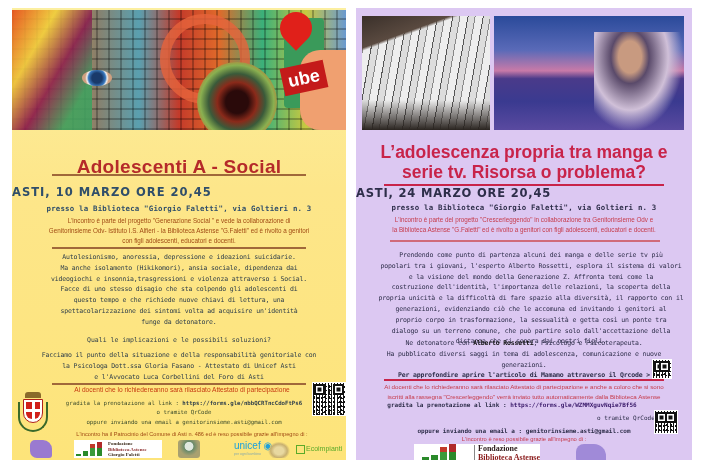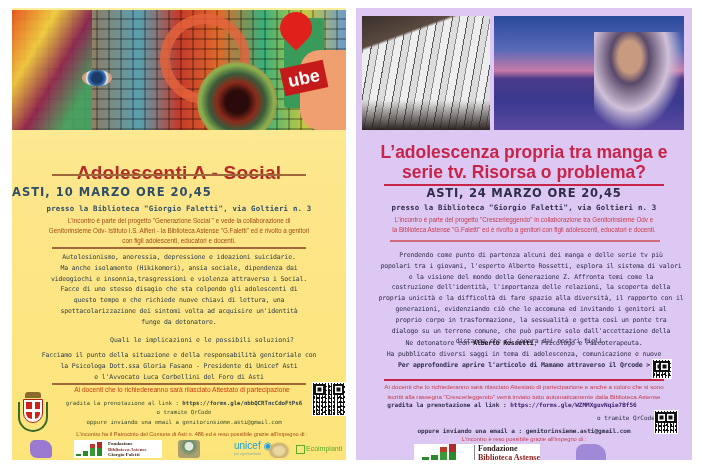--- a/index.html
+++ b/index.html
@@ -22,32 +22,32 @@
   .banner-left .eye { left: 70px; top: 60px; width: 30px; height: 16px; background: radial-gradient(circle, #1a3a6a 30%, #3a7ac0 50%, #eee 60%, #d0a080 70%); }
   .banner-left .speaker { left: 185px; top: 52px; width: 80px; height: 80px; background: radial-gradient(circle, #2a0a0a 20%, #8a2a1a 35%, #3a5a3a 50%, #8ab050 65%, #d07030 80%); }
   .banner-left .ring { left: 148px; top: 4px; width: 90px; height: 90px; border: 10px solid rgba(230,100,60,0.8); }
   .banner-left .phone { position: absolute; left: 272px; top: 8px; width: 40px; height: 90px; background: #3a9a5a; border-radius: 4px; }
   .banner-left .yt { position: absolute; left: 270px; top: 54px; width: 44px; height: 28px; background: #c41a1a; color: #fff; font: bold 18px "Liberation Sans", sans-serif; transform: rotate(-12deg); text-align: center; line-height: 28px; }
   .banner-left .pin { position: absolute; left: 268px; top: 2px; width: 32px; height: 32px; background: #e0201a; border-radius: 50% 50% 50% 0; transform: rotate(-45deg); }
   .banner-left .hand { position: absolute; left: 288px; top: 40px; width: 46px; height: 80px; background: #f0a070; border-radius: 20px 0 0 20px; }
   .banner-left .face { position: absolute; left: 0; top: 0; width: 80px; height: 120px; background: linear-gradient(120deg, #e85a20, #f0d040 30%, #8a2050 55%, #40a060 80%); opacity: 0.9; }
 
   .title-left {
-    position: absolute; left: 0; width: 334px; top: 154px; text-align: center;
+    position: absolute; left: 0; width: 334px; top: 148px; text-align: center;
     font: bold 19px "Liberation Sans", sans-serif; color: #b52a2a; letter-spacing: 0.3px;
   }
   .rule { position: absolute; height: 1.5px; background: #a0683a; }
   .date-left { position: absolute; left: 0; width: 334px; top: 177px; text-align: left; font: bold 11.5px "DejaVu Sans", sans-serif; color: #2f4e6a; letter-spacing: 1px; }
   .venue { position: absolute; left: 0; top: 196px; text-align: center; font: bold 7.4px "DejaVu Sans Mono", monospace; color: #2f4e6a; letter-spacing: 0.2px; }
   .venue-left { width: 334px; }
   .intro { position: absolute; text-align: center; font: 6.3px "Liberation Sans", sans-serif; line-height: 9.8px; }
   .intro-left { left: 10px; width: 314px; top: 208px; color: #a04a14; }
   .body-text { position: absolute; text-align: center; font: 6.5px "DejaVu Sans Mono", monospace; color: #2e3e4a; line-height: 10.8px; letter-spacing: -0.15px; }
   .body-left { left: 8px; width: 318px; top: 244px; }
-  .q-left { position: absolute; left: 0; width: 334px; top: 328px; text-align: center; font: 6.5px "DejaVu Sans Mono", monospace; color: #2e3e4a; margin-left: 23px; }
+  .q-left { position: absolute; left: 0; width: 334px; top: 328px; text-align: center; font: 6.5px "DejaVu Sans Mono", monospace; color: #2e3e4a; }
   .exp-left { left: 8px; width: 318px; top: 342px; }
   .docenti-left { position: absolute; left: 40px; width: 260px; top: 378px; text-align: center; font: 6.6px "Liberation Sans", sans-serif; color: #c63a12; }
   .book-left { position: absolute; left: 40px; width: 264px; top: 391px; text-align: center; font: 5.7px "DejaVu Sans Mono", monospace; color: #3a4a2a; line-height: 9.4px; }
   .book-left b { color: #2e3e4a; }
   .patrocinio { position: absolute; left: 40px; width: 280px; top: 423px; text-align: center; font: 5.6px "Liberation Sans", sans-serif; color: #a04a14; }
 
   .crest { position: absolute; left: 6px; top: 384px; width: 30px; height: 40px; }
   .crest .crown { position: absolute; left: 7px; top: 0; width: 16px; height: 6px; background: #8a6a2a; border-radius: 3px 3px 0 0; }
   .crest .shield { position: absolute; left: 5px; top: 7px; width: 20px; height: 24px; background: #fff; border: 1.5px solid #b0201a; border-radius: 0 0 10px 10px; }
   .crest .shield::before { content: ""; position: absolute; left: 2px; top: 2px; width: 14px; height: 17px; background:
@@ -87,21 +87,21 @@
   .photo { position: absolute; top: 8px; height: 114px; overflow: hidden; }
   .photo-manga { left: 6px; width: 128px; background:
     linear-gradient(160deg, #3a302a 0%, #5a4a40 20%, transparent 22%),
     repeating-linear-gradient(100deg, #ddd 0 6px, #888 6px 7px, #eee 7px 14px, #555 14px 15px),
     #aaa; }
   .photo-manga .dark { position: absolute; left: 0; bottom: 0; width: 128px; height: 30px; background: linear-gradient(transparent, #2a2420); }
   .photo-anime { left: 138px; width: 190px; background: linear-gradient(#2a4a9a 0%, #5a6ab8 30%, #c87aa8 48%, #4a3a8a 55%, #3a3a90 75%, #5a4aa0 100%); }
   .photo-anime .fig { position: absolute; left: 100px; top: 16px; width: 90px; height: 100px; background: radial-gradient(ellipse at 40% 25%, #c89a80 15%, #5a4a6a 25%, #d0c0d8 50%, transparent 70%); }
 
   .title-right { position: absolute; left: 0; width: 336px; top: 134px; text-align: center; font: bold 17.5px "Liberation Sans", sans-serif; color: #c8244a; line-height: 20px; }
-  .date-right { position: absolute; left: 0; width: 336px; top: 178px; text-align: center; font: bold 11.5px "DejaVu Sans", sans-serif; color: #2e2e4a; letter-spacing: 0.8px; }
+  .date-right { position: absolute; left: 0; width: 336px; top: 178px; text-align: left; font: bold 11.5px "DejaVu Sans", sans-serif; color: #2e2e4a; letter-spacing: 0.8px; }
   .venue-right { width: 336px; top: 195px; color: #2e2e4a; }
   .intro-right { left: 6px; width: 324px; top: 207px; color: #c63a4a; }
   .body-right { left: 13px; width: 324px; top: 242px; color: #2e2e4a; }
   .speaker-right { left: 6px; width: 324px; top: 330px; color: #2e2e4a; }
   .docenti-right { position: absolute; left: 6px; width: 324px; top: 374px; text-align: center; font: 6.2px "Liberation Sans", sans-serif; color: #c63a4a; line-height: 10px; }
   .book-right { position: absolute; left: 6px; width: 300px; top: 393px; text-align: center; font: bold 6px "DejaVu Sans Mono", monospace; color: #2e2e4a; }
   .book-right b { color: #3a1a6a; }
   .qr-tramite { position: absolute; right: 30px; top: 406px; font: 6px "DejaVu Sans Mono", monospace; color: #2e2e4a; }
   .email-right { position: absolute; left: 0; width: 336px; top: 419px; text-align: center; font: bold 6px "DejaVu Sans Mono", monospace; color: #2e2e4a; }
   .possible-right { position: absolute; left: 0; width: 336px; top: 428px; text-align: center; font: 5.8px "Liberation Sans", sans-serif; color: #c63a4a; }
@@ -153,21 +153,21 @@
     <div>Facce di uno stesso disagio che sta colpendo gli adolescenti di</div>
     <div>questo tempo e che richiede nuove chiavi di lettura,  una</div>
     <div>spettacolarizzazione dei sintomi volta ad acquisire un'identità</div>
     <div>funge da detonatore.</div>
   </div>
 
   <div class="q-left">Quali le implicazioni e le possibili soluzioni?</div>
 
   <div class="body-text exp-left">
     <div>Facciamo il punto della situazione e della responsabilità genitoriale con</div>
-    <div>la Psicologa Dott.ssa Gloria Fasano - Presidente di Unicef Asti</div>
+    <div>la Psicologa Dott.ssa Gloria Fasano - Attestato di Unicef Asti</div>
     <div>e l'Avvocato Luca Corbellini del Foro di Asti</div>
   </div>
   <div class="rule" style="left:40px;width:254px;top:375px;"></div>
 
   <div class="crest">
     <div class="leaves"></div>
       <div class="crown"></div>
       <div class="shield"></div>
   </div>
 
@@ -231,20 +231,21 @@
     <div>propria unicità e la difficoltà di fare spazio alla diversità, il rapporto con il</div>
     <div>generazioni, evidenziando ciò che le accomuna ed invitando i genitori al</div>
     <div>proprio corpo in trasformazione, la sessualità e getta così un ponte tra</div>
     <div>dialogo su un terreno comune, che può partire solo dall'accettazione della</div>
     <div>distanza che ci separa dai nostri figli.</div>
   </div>
 
   <div class="body-text speaker-right">
     <div><span>Ne detonatore con </span><span class="hl">Alberto Rossetti</span><span>,  Psicologo e Psicoterapeuta.</span></div>
     <div>Ha pubblicato diversi saggi in tema di adolescenza,  comunicazione e nuove</div>
+    <div>generazioni.</div>
     <div style="font-weight:bold;">Per approfondire aprire l'articolo di Mamamo attraverso il Qrcode &gt;</div>
   </div>
   <div class="qr qr-right-1"></div>
   <div class="rule" style="left:28px;width:280px;top:371px;background:#c8244a;"></div>
 
   <div class="docenti-right">
     <div>Ai docenti che lo richiederanno sarà rilasciato Attestato di partecipazione e anche a coloro che si sono</div>
     <div>iscritti alla rassegna "Crescerleggendo" verrà inviato tutto automaticamente dalla Biblioteca Astense</div>
   </div>
   <div class="book-right">

